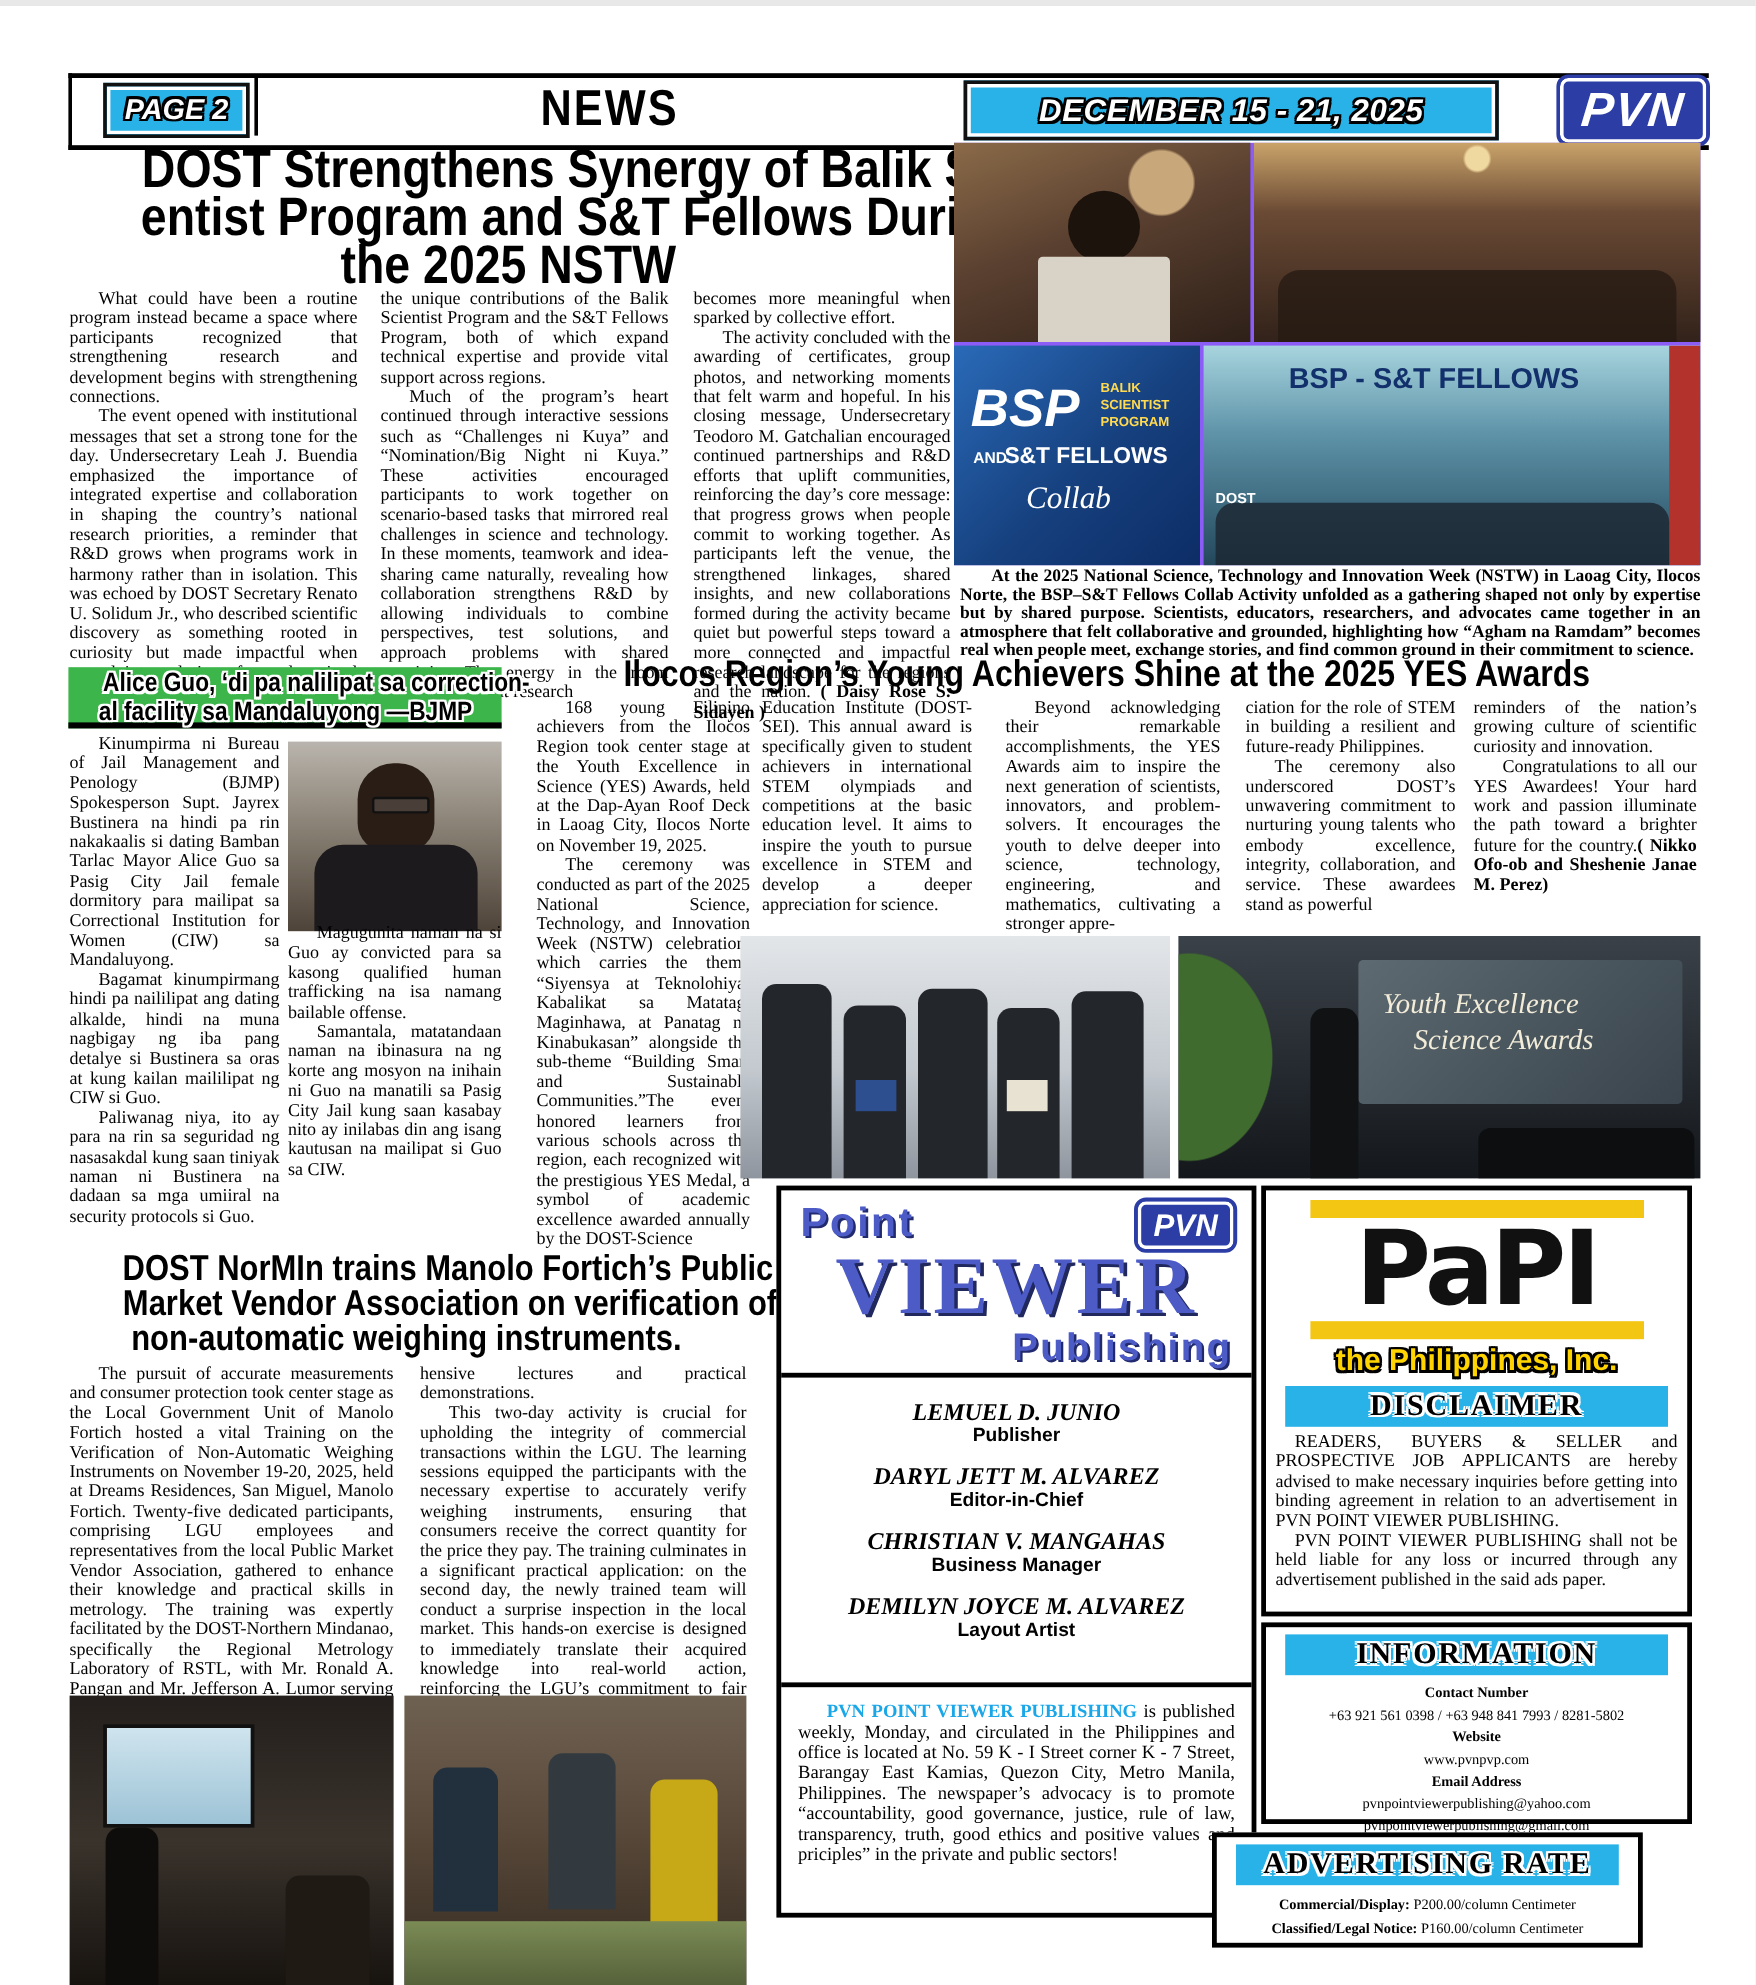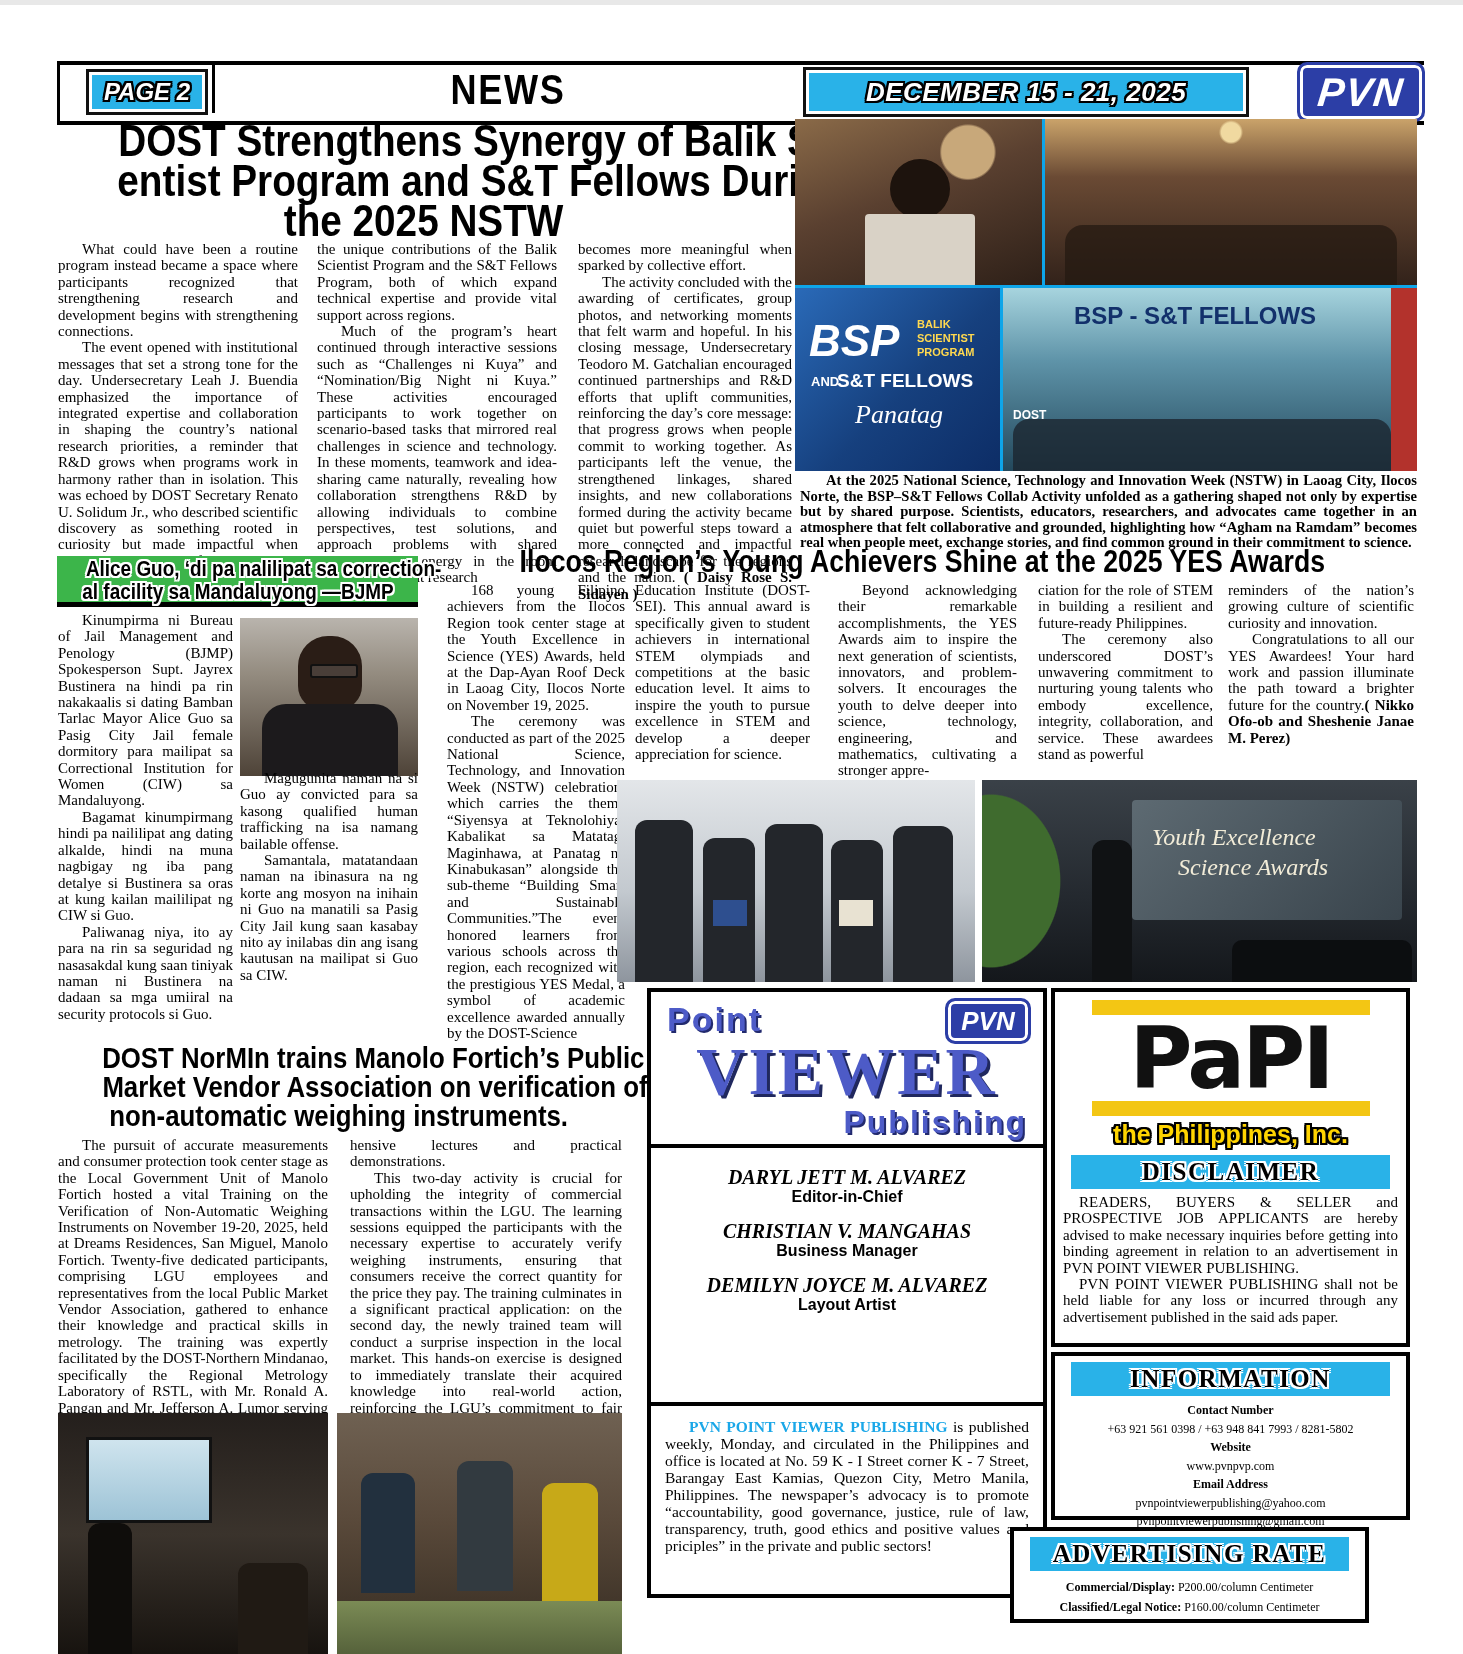--- a/index.html
+++ b/index.html
@@ -50,36 +50,36 @@
       <span style="font-size:40px;transform:skewX(-6deg);letter-spacing:1px;">PVN</span>
     </div>
   </div>
 
   <div class="abs hl" style="left:58px;top:116px;width:732px;">
     <div><span class="cond" style="font-size:45px;line-height:40px;">DOST Strengthens Synergy of Balik Sci-</span></div>
     <div><span class="cond" style="font-size:45px;line-height:40px;">entist Program and S&amp;T Fellows During</span></div>
     <div><span class="cond" style="font-size:45px;line-height:40px;">the 2025 NSTW</span></div>
   </div>
 
-  <div class="abs" style="left:795px;top:114px;width:622px;height:352px;background:#0ea5e9;">
+  <div class="abs" style="left:795px;top:114px;width:622px;height:352px;background:#8b5cf6;">
     <div class="photo" style="left:0;top:0;width:247px;height:166px;background:radial-gradient(circle at 70% 20%,#c8a87a 0 12%,transparent 13%),linear-gradient(160deg,#8a6a48 0%,#5a4030 45%,#2e2018 100%);">
       <div class="fig" style="left:95px;top:40px;width:60px;height:60px;border-radius:50%;background:#1d130d;"></div>
       <div style="position:absolute;left:70px;top:95px;width:110px;height:71px;background:#d9d2c6;border-radius:4px 4px 0 0;"></div>
     </div>
     <div class="photo" style="left:250px;top:0;width:372px;height:166px;background:radial-gradient(circle at 50% 8%,#f0d9a0 0 4%,transparent 5%),linear-gradient(180deg,#caa36a 0%,#6a4a34 35%,#32221a 100%);">
       <div class="fig" style="left:20px;bottom:0;width:332px;height:60px;border-radius:18px 18px 0 0;background:#241a12;opacity:0.75;"></div>
     </div>
     <div class="photo" style="left:0;top:169px;width:205px;height:183px;background:linear-gradient(135deg,#2a6ab8 0%,#16407e 55%,#0d2d66 100%);color:#fff;font-family:'Liberation Sans',sans-serif;">
       <span style="position:absolute;left:14px;top:28px;font-size:44px;font-weight:bold;font-style:italic;">BSP</span>
       <span style="position:absolute;left:122px;top:30px;font-size:11px;font-weight:bold;color:#ffd94f;">BALIK</span>
       <span style="position:absolute;left:122px;top:44px;font-size:11px;font-weight:bold;color:#ffd94f;">SCIENTIST</span>
       <span style="position:absolute;left:122px;top:58px;font-size:11px;font-weight:bold;color:#ffd94f;">PROGRAM</span>
       <span style="position:absolute;left:16px;top:86px;font-size:13px;font-weight:bold;">AND</span>
       <span style="position:absolute;left:42px;top:82px;font-size:19px;font-weight:bold;">S&amp;T FELLOWS</span>
-      <span style="position:absolute;left:60px;top:112px;font-size:26px;font-style:italic;font-family:'Liberation Serif',serif;">Panatag</span>
+      <span style="position:absolute;left:60px;top:112px;font-size:26px;font-style:italic;font-family:'Liberation Serif',serif;">Collab</span>
     </div>
     <div class="photo" style="left:208px;top:169px;width:414px;height:183px;background:linear-gradient(180deg,#a7d4de 0%,#5e93a8 40%,#23485c 100%);">
       <span style="position:absolute;left:0;right:30px;top:14px;text-align:center;font-family:'Liberation Sans',sans-serif;font-weight:bold;font-size:24px;color:#12306b;">BSP - S&amp;T FELLOWS</span>
       <div style="position:absolute;right:0;top:0;width:26px;height:183px;background:#b3322c;"></div>
       <div class="fig" style="left:10px;bottom:0;width:378px;height:52px;border-radius:16px 16px 0 0;background:#1c2530;opacity:0.8;"></div>
       <span style="position:absolute;left:10px;top:120px;font-family:'Liberation Sans',sans-serif;font-weight:bold;font-size:12px;color:#fff;">DOST</span>
     </div>
   </div>
 
   <div class="abs" style="left:800px;top:468px;width:617px;">
@@ -190,20 +190,24 @@
     <div style="position:relative;height:152px;border-bottom:4px solid #000;">
       <span class="blue3d" style="position:absolute;left:16px;top:8px;font-size:34px;letter-spacing:2px;">Point</span>
       <div class="pvnlogo" style="position:absolute;right:12px;top:6px;width:80px;height:40px;">
         <span style="font-size:26px;">PVN</span>
       </div>
       <span class="blue3d" style="position:absolute;left:0;right:0;top:40px;text-align:center;font-size:68px;letter-spacing:3px;text-shadow:3px 3px 0 #20285e;font-family:Liberation Serif, serif;">VIEWER</span>
       <span class="blue3d" style="position:absolute;right:16px;top:112px;font-size:32px;letter-spacing:2px;">Publishing</span>
     </div>
     <div style="height:258px;border-bottom:4px solid #000;text-align:center;padding-top:18px;box-sizing:border-box;">
       <div style="margin-bottom:14px;">
+        <div class="staff-name">LEMUEL D. JUNIO</div>
+        <div class="staff-role">Publisher</div>
+      </div>
+      <div style="margin-bottom:14px;">
         <div class="staff-name">DARYL JETT M. ALVAREZ</div>
         <div class="staff-role">Editor-in-Chief</div>
       </div>
       <div style="margin-bottom:14px;">
         <div class="staff-name">CHRISTIAN V. MANGAHAS</div>
         <div class="staff-role">Business Manager</div>
       </div>
       <div>
         <div class="staff-name">DEMILYN JOYCE M. ALVAREZ</div>
         <div class="staff-role">Layout Artist</div>

